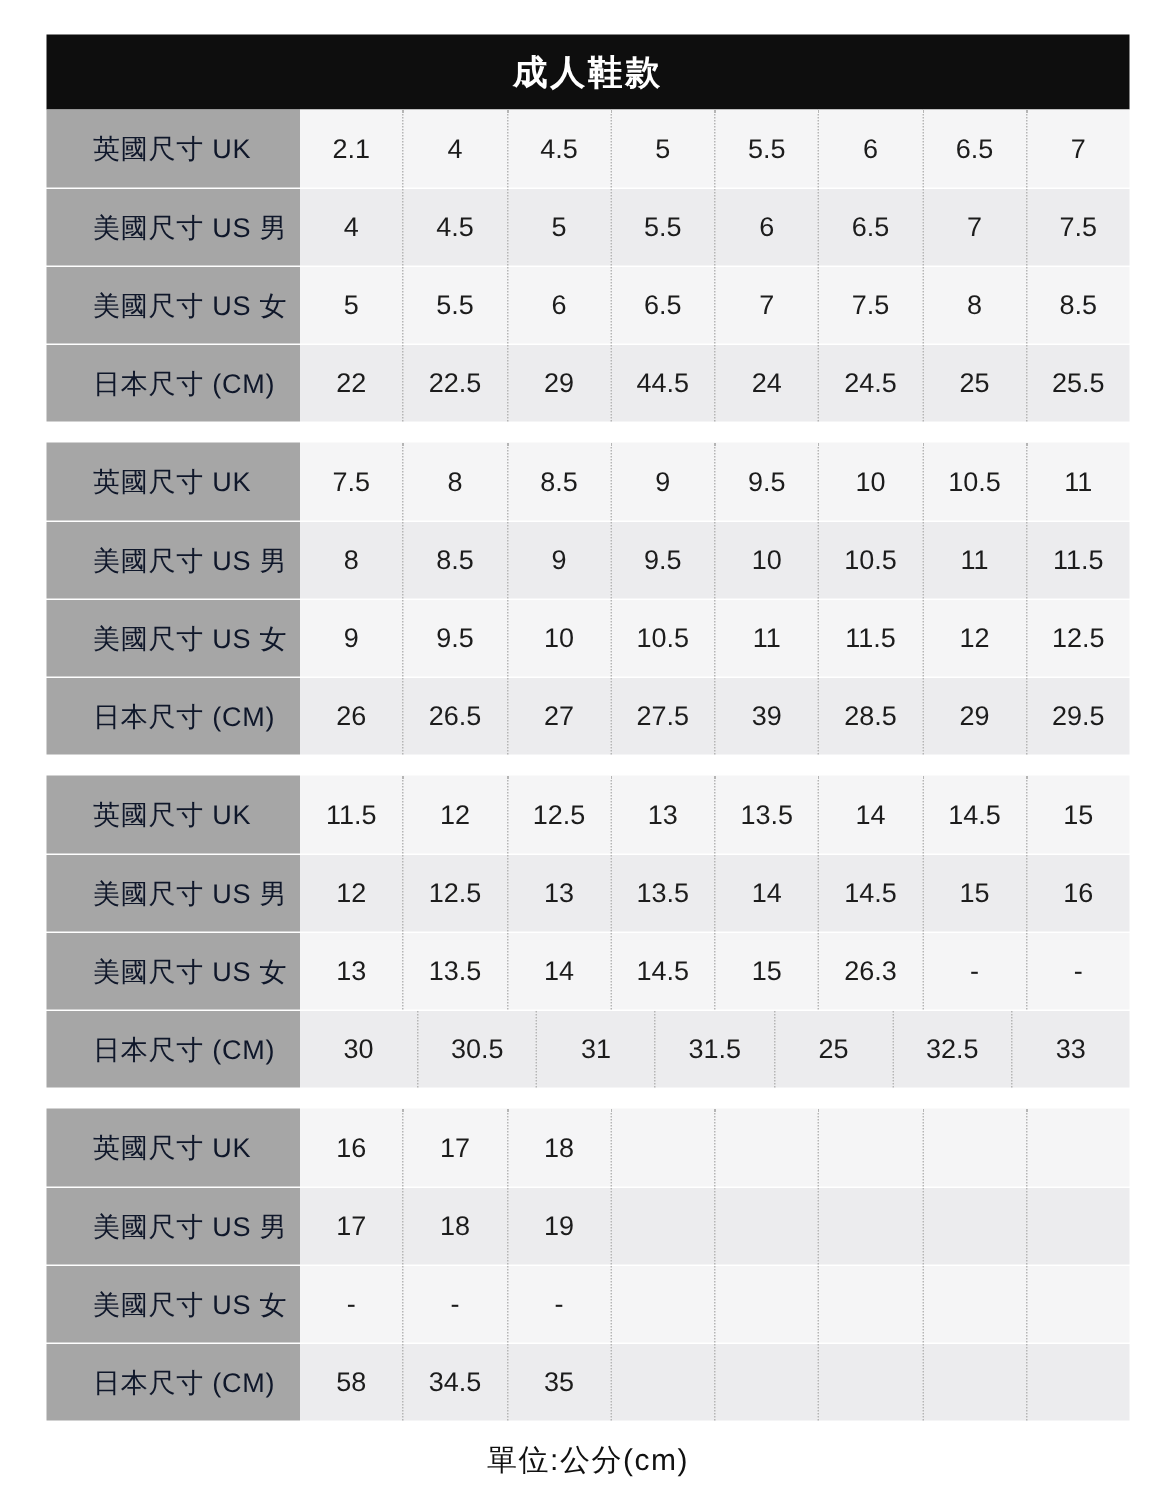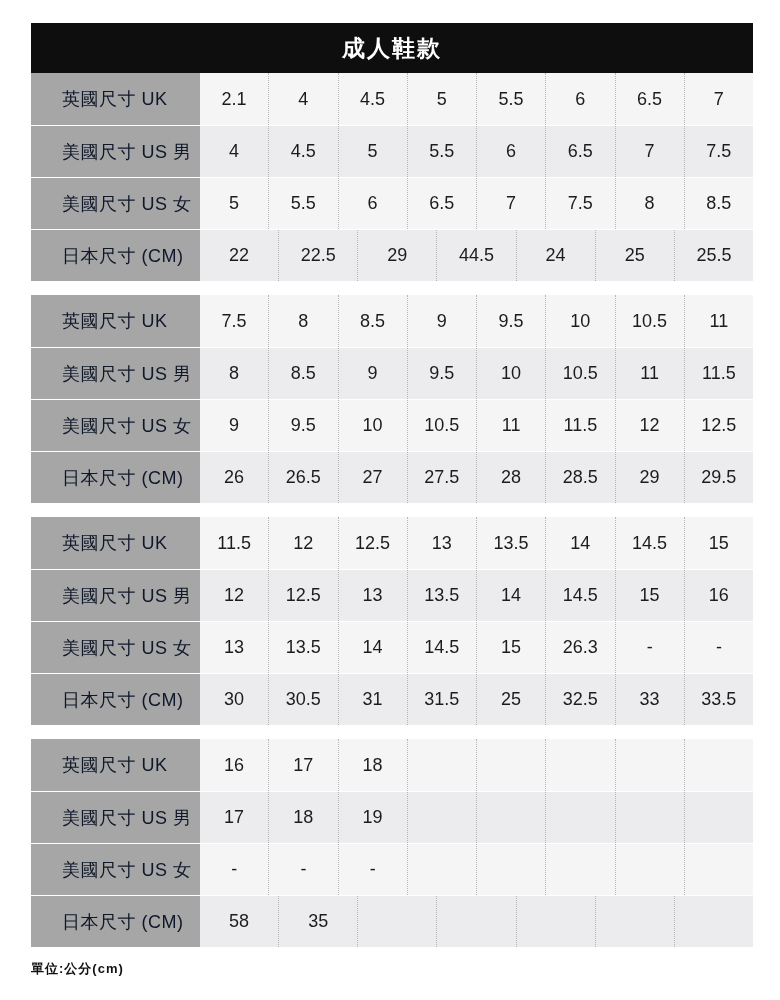--- a/index.html
+++ b/index.html
@@ -51,23 +51,23 @@
     align-items: center;
     justify-content: center;
     font-size: 18px;
     color: #1c1c1c;
   }
   .row.shade-light .cell { background: #f5f5f6; }
   .row.shade-dark  .cell { background: #ececee; }
   .cell + .cell { border-left: 1px dotted #b5b5b5; }
   .unit-note {
     margin-top: 13px;
-    text-align: left;
-    font-size: 13px;
-    font-weight: bold;
+    text-align: center;
+    font-size: 20px;
+    font-weight: normal;
     color: #111111;
     letter-spacing: 1px;
   }
 </style>
 </head>
 <body>
 
 <div class="chart-wrap">
   <div class="title-bar">
     <span>成人鞋款</span>
@@ -108,20 +108,21 @@
           <div class="cell">8</div>
           <div class="cell">8.5</div>
         </div>
         <div class="row shade-dark">
           <div class="label-cell">日本尺寸 (CM)</div>
           <div class="cell">22</div>
           <div class="cell">22.5</div>
           <div class="cell">29</div>
           <div class="cell">44.5</div>
           <div class="cell">24</div>
+          <div class="cell">24.5</div>
           <div class="cell">25</div>
           <div class="cell">25.5</div>
         </div>
       </div>
       <div class="block">
         <div class="row shade-light">
           <div class="label-cell">英國尺寸 UK</div>
           <div class="cell">7.5</div>
           <div class="cell">8</div>
           <div class="cell">8.5</div>
@@ -152,21 +153,21 @@
           <div class="cell">11.5</div>
           <div class="cell">12</div>
           <div class="cell">12.5</div>
         </div>
         <div class="row shade-dark">
           <div class="label-cell">日本尺寸 (CM)</div>
           <div class="cell">26</div>
           <div class="cell">26.5</div>
           <div class="cell">27</div>
           <div class="cell">27.5</div>
-          <div class="cell">28</div>
+          <div class="cell">39</div>
           <div class="cell">28.5</div>
           <div class="cell">29</div>
           <div class="cell">29.5</div>
         </div>
       </div>
       <div class="block">
         <div class="row shade-light">
           <div class="label-cell">英國尺寸 UK</div>
           <div class="cell">11.5</div>
           <div class="cell">12</div>
@@ -201,21 +202,20 @@
         </div>
         <div class="row shade-dark">
           <div class="label-cell">日本尺寸 (CM)</div>
           <div class="cell">30</div>
           <div class="cell">30.5</div>
           <div class="cell">31</div>
           <div class="cell">31.5</div>
           <div class="cell">25</div>
           <div class="cell">32.5</div>
           <div class="cell">33</div>
-          <div class="cell">33.5</div>
         </div>
       </div>
       <div class="block">
         <div class="row shade-light">
           <div class="label-cell">英國尺寸 UK</div>
           <div class="cell">16</div>
           <div class="cell">17</div>
           <div class="cell">18</div>
           <div class="cell"></div>
           <div class="cell"></div>
@@ -241,20 +241,21 @@
           <div class="cell">-</div>
           <div class="cell"></div>
           <div class="cell"></div>
           <div class="cell"></div>
           <div class="cell"></div>
           <div class="cell"></div>
         </div>
         <div class="row shade-dark">
           <div class="label-cell">日本尺寸 (CM)</div>
           <div class="cell">58</div>
+          <div class="cell">34.5</div>
           <div class="cell">35</div>
           <div class="cell"></div>
           <div class="cell"></div>
           <div class="cell"></div>
           <div class="cell"></div>
           <div class="cell"></div>
         </div>
       </div>
     </div>
 

